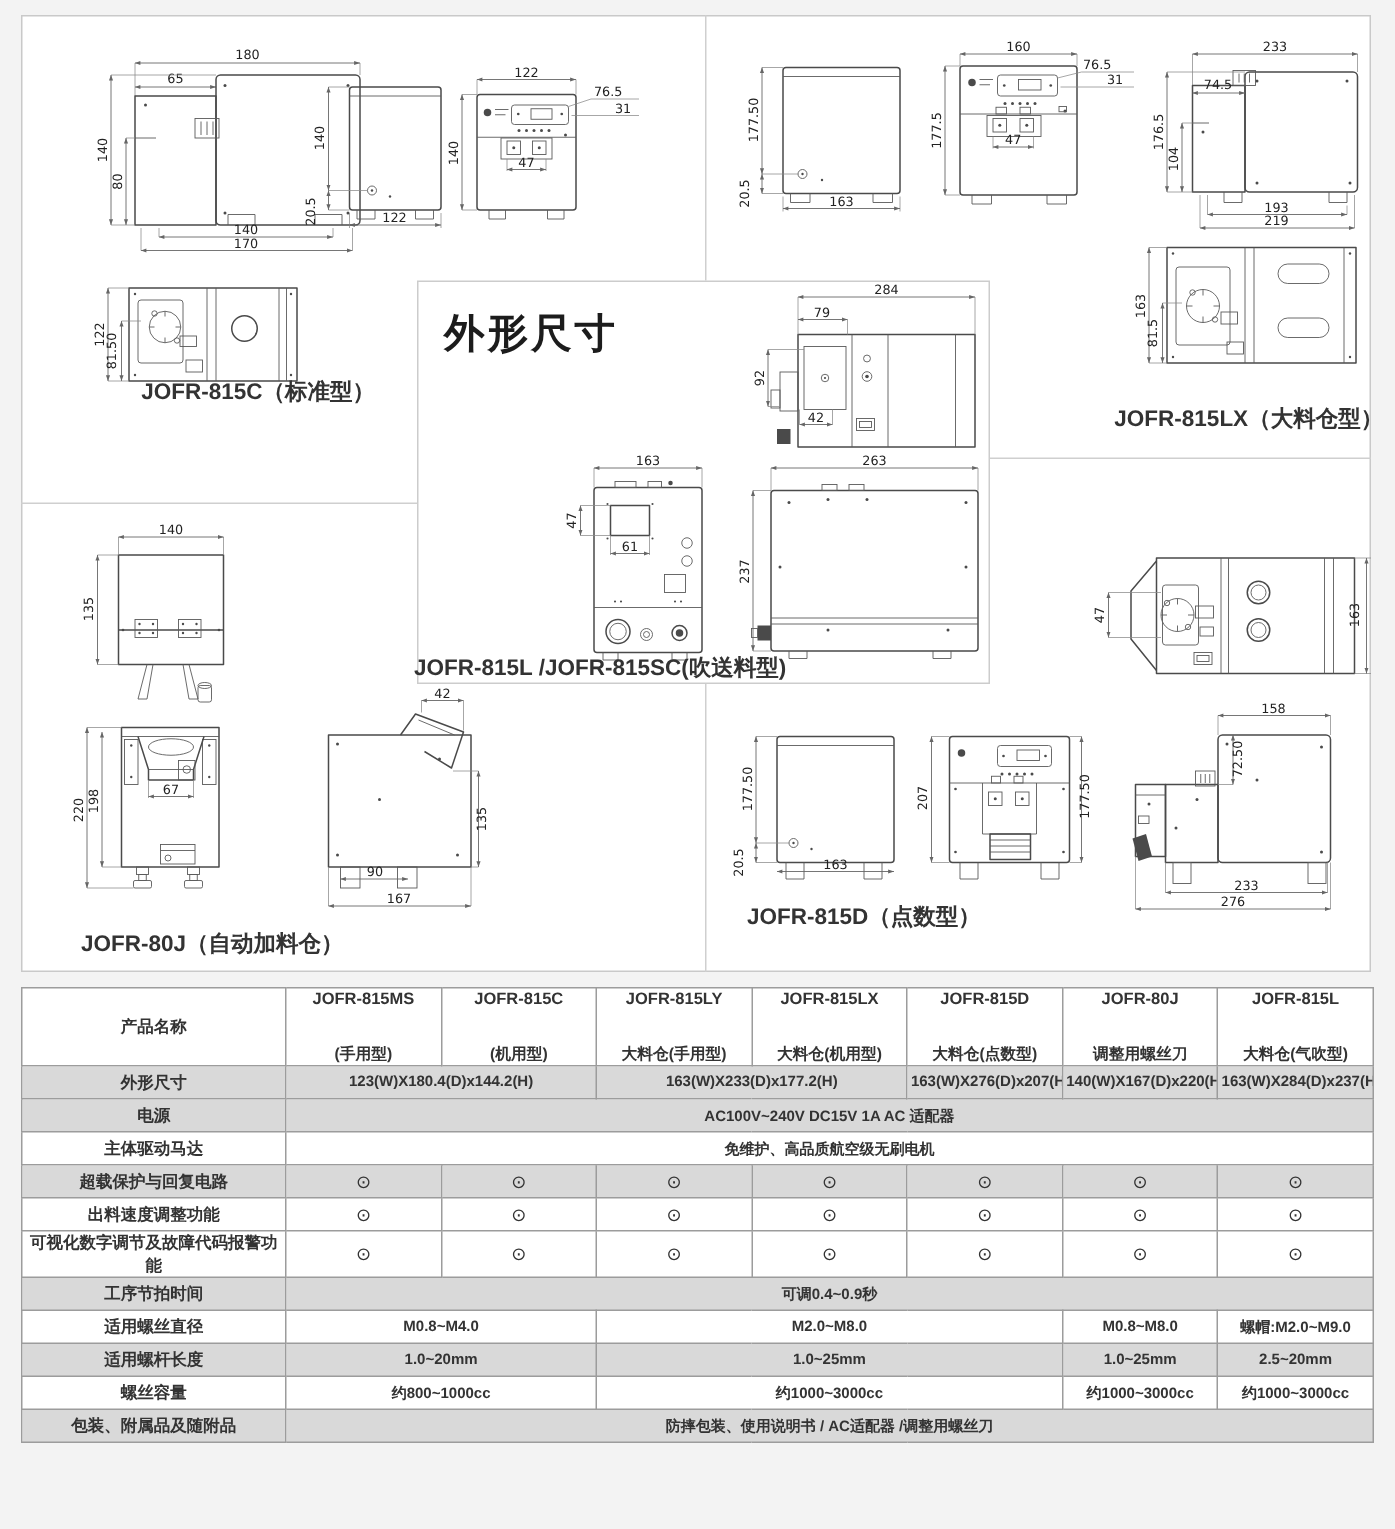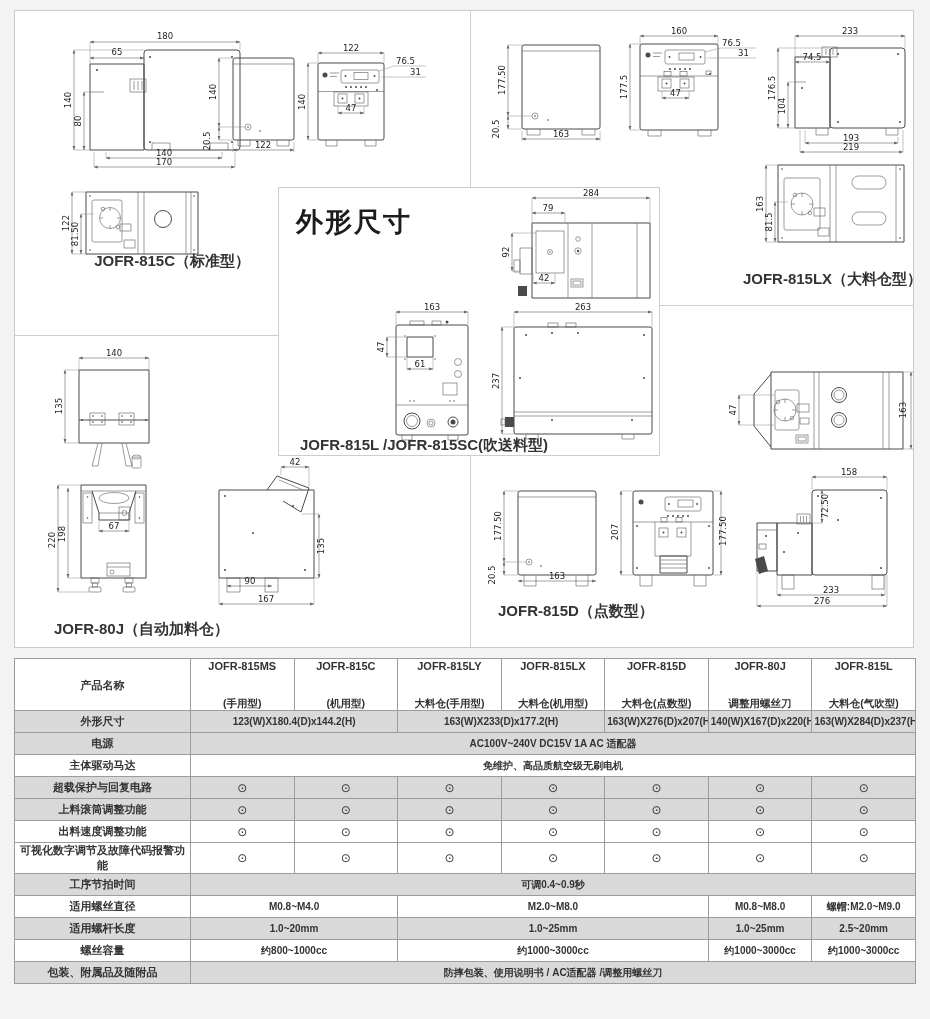--- a/index.html
+++ b/index.html
@@ -394,21 +394,21 @@
       <circle class="dk" cx="140" cy="122" r="1"></circle>
     <line class="xl" x1="22" y1="14" x2="22" y2="29"></line>
       <line class="xl" x1="160" y1="14" x2="160" y2="29"></line>
     <line class="dl" x1="22" y1="14" x2="160" y2="14"></line>
       <text class="dt" x="91" y="12" text-anchor="middle">263</text>
     <line class="xl" x1="10" y1="29" x2="22" y2="29"></line>
       <line class="xl" x1="10" y1="136" x2="22" y2="136"></line>
     <line class="dl" x1="10" y1="29" x2="10" y2="136"></line>
       <text class="dt" text-anchor="middle" transform="rotate(-90 7 83)" x="7" y="83">237</text>
   </svg>
-  <div class="model-label" style="left:300px;top:436px">JOFR-815L /JOFR-815SC(吹送料型)</div>
+  <div class="model-label" style="left:276px;top:436px">JOFR-815L /JOFR-815SC(吹送料型)</div>
 
   <svg class="view" style="left:48px;top:350px" width="128" height="122">
     <rect class="o" x="31" y="20" width="70" height="73"></rect>
     <line class="o" x1="31" y1="70" x2="101" y2="70"></line>
     <rect class="t" x="42" y="63" width="15" height="12"></rect>
       <rect class="t" x="71" y="63" width="15" height="12"></rect>
     <circle class="dk" cx="45" cy="66" r="0.8"></circle>
       <circle class="dk" cx="54" cy="66" r="0.8"></circle>
       <circle class="dk" cx="45" cy="72" r="0.8"></circle>
       <circle class="dk" cx="54" cy="72" r="0.8"></circle>
@@ -688,30 +688,20 @@
         <tr class="shaded">
           <th>超载保护与回复电路</th>
           <td colspan="1" class="sym">⊙</td>
           <td colspan="1" class="sym">⊙</td>
           <td colspan="1" class="sym">⊙</td>
           <td colspan="1" class="sym">⊙</td>
           <td colspan="1" class="sym">⊙</td>
           <td colspan="1" class="sym">⊙</td>
           <td colspan="1" class="sym">⊙</td>
         </tr>
-        <tr class="shaded">
-          <th>上料滚筒调整功能</th>
-          <td colspan="1" class="sym">⊙</td>
-          <td colspan="1" class="sym">⊙</td>
-          <td colspan="1" class="sym">⊙</td>
-          <td colspan="1" class="sym">⊙</td>
-          <td colspan="1" class="sym">⊙</td>
-          <td colspan="1" class="sym">⊙</td>
-          <td colspan="1" class="sym">⊙</td>
-        </tr>
         <tr>
           <th>出料速度调整功能</th>
           <td colspan="1" class="sym">⊙</td>
           <td colspan="1" class="sym">⊙</td>
           <td colspan="1" class="sym">⊙</td>
           <td colspan="1" class="sym">⊙</td>
           <td colspan="1" class="sym">⊙</td>
           <td colspan="1" class="sym">⊙</td>
           <td colspan="1" class="sym">⊙</td>
         </tr>

